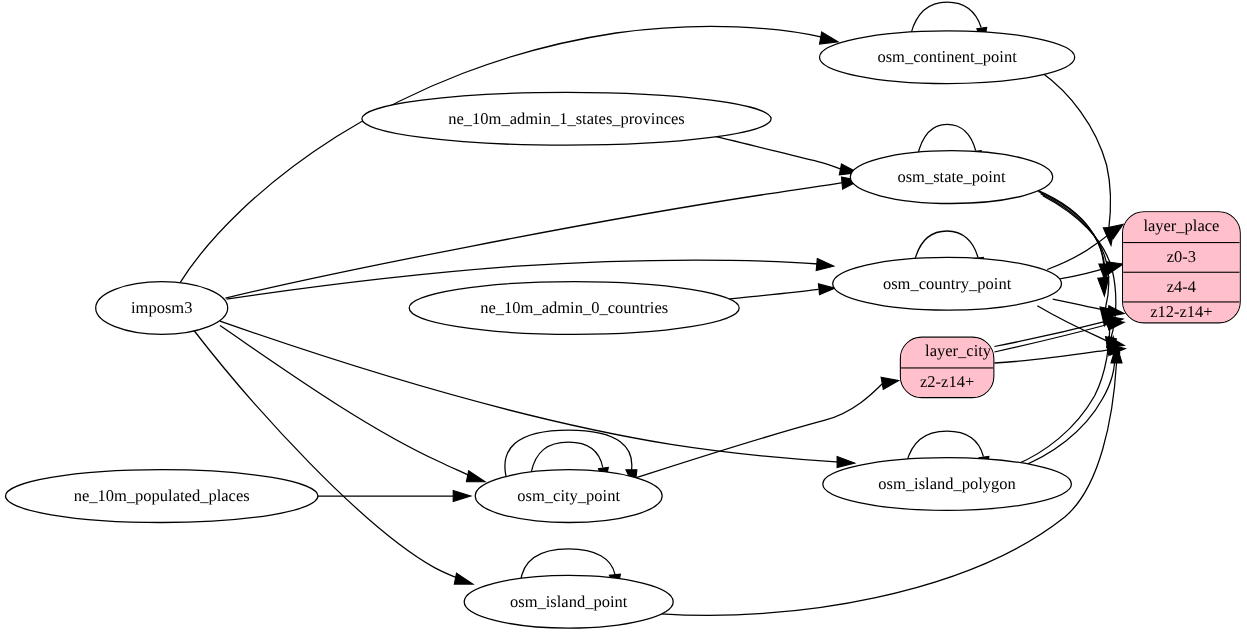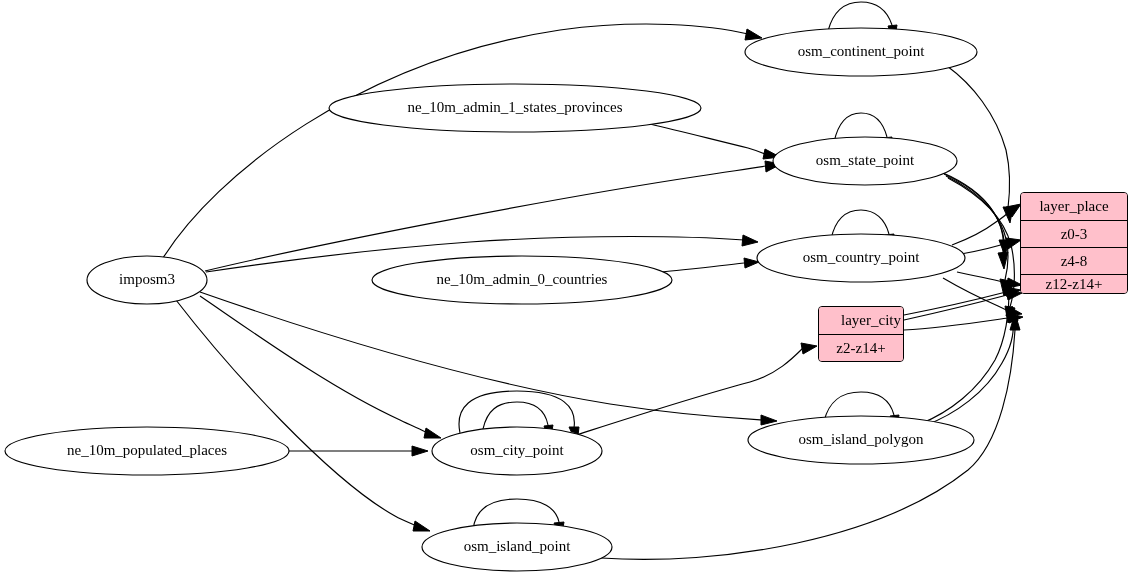--- a/index.html
+++ b/index.html
@@ -41,21 +41,21 @@
     font-family: "Liberation Serif", "DejaVu Serif", serif;
     font-size: 15px;
     fill: #000000;
     text-anchor: middle;
     dominant-baseline: middle;
   }
   .record-box {
     position: absolute;
     box-sizing: border-box;
     border: 1px solid #000000;
-    border-radius: 4px;
+    border-radius: 20px;
     background: #ffc0cb;
     overflow: hidden;
   }
   .record-row {
     box-sizing: border-box;
     display: flex;
     align-items: center;
     justify-content: center;
     font-family: "Liberation Serif", "DejaVu Serif", serif;
     font-size: 15px;
@@ -282,21 +282,21 @@
         <ellipse class="node-ellipse" cx="517" cy="547" rx="95" ry="24"></ellipse>
         <text class="node-label" x="517" y="548">osm_island_point</text>
       </g>
 
     </g>
   </svg>
 
   <div class="record-box" id="record-layer-place" style="left:1020px; top:192px; width:108px;">
     <div class="record-row" style="height:27px;">layer_place</div>
     <div class="record-row" style="height:27px;text-align:center;">z0-3</div>
-    <div class="record-row" style="height:27px;">z4-8</div>
+    <div class="record-row" style="height:27px;">z4-4</div>
     <div class="record-row" style="height:19px;">z12-z14+</div>
   </div>
 
   <div class="record-box" id="record-layer-city" style="left:818px; top:306px; width:86px;">
     <div class="record-row" style="height:27px;padding-left:20px;">layer_city</div>
     <div class="record-row" style="height:27px;text-align:right;">z2-z14+</div>
   </div>
 
 </div>
 

